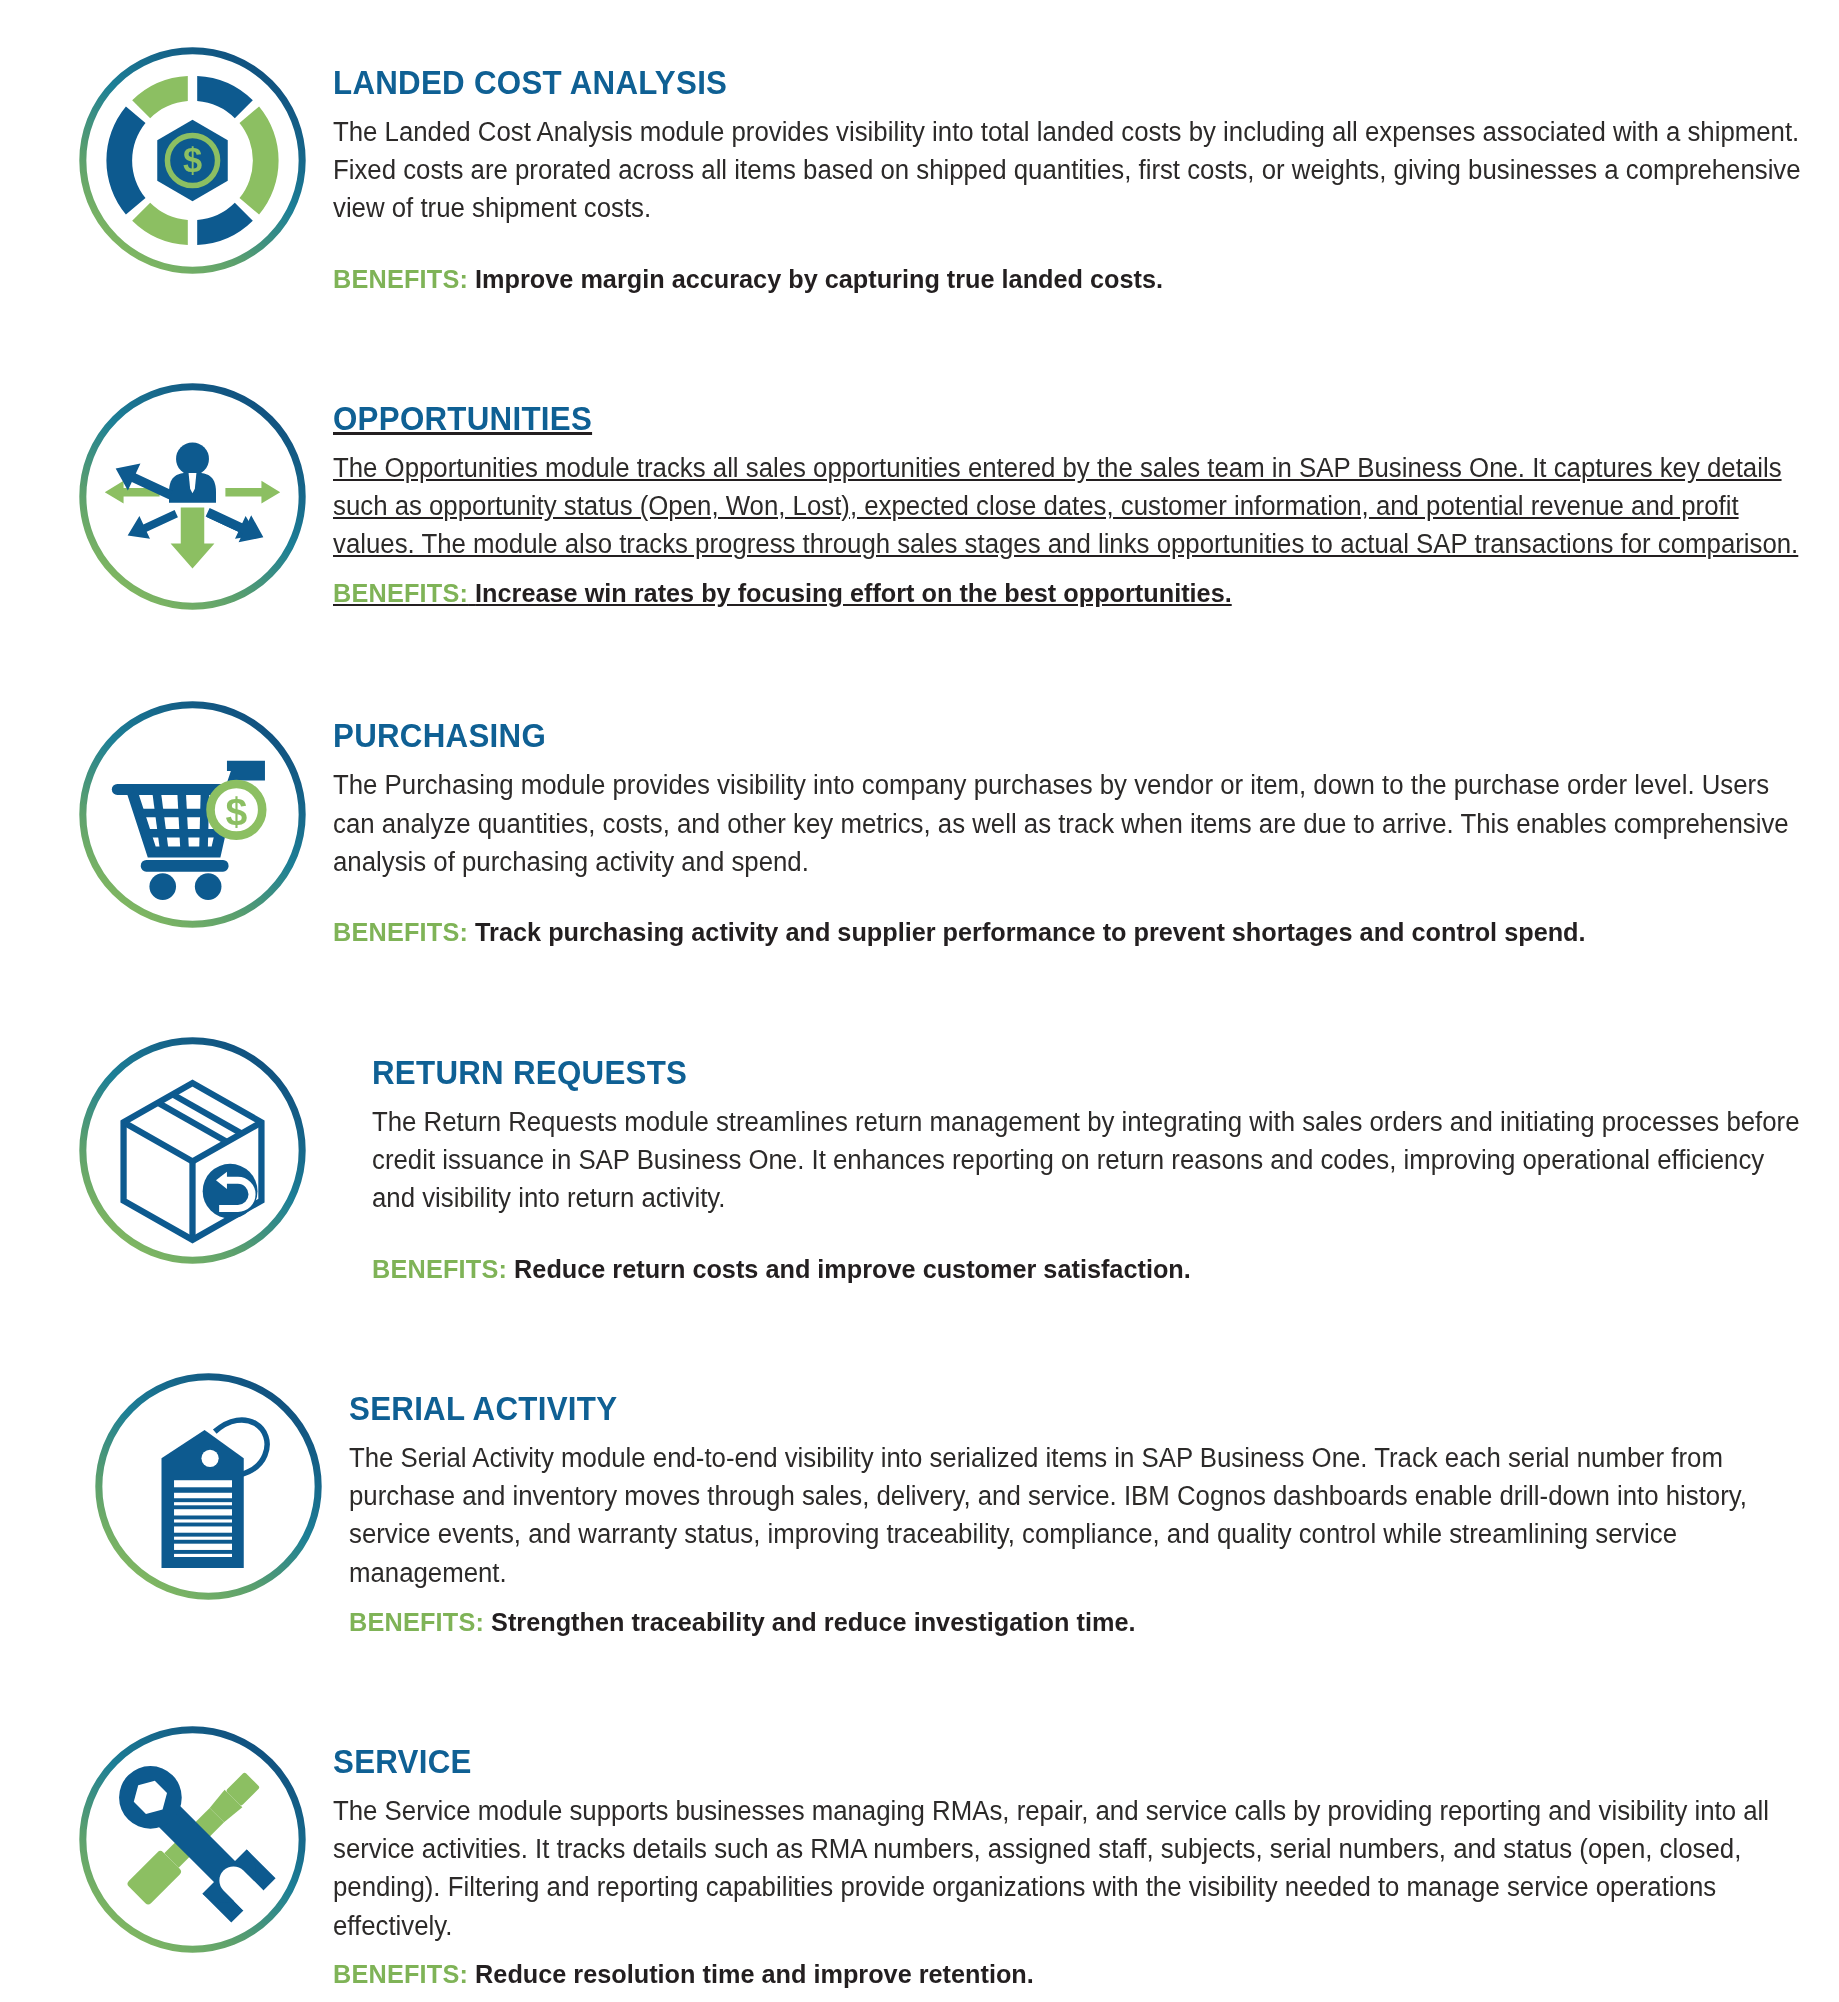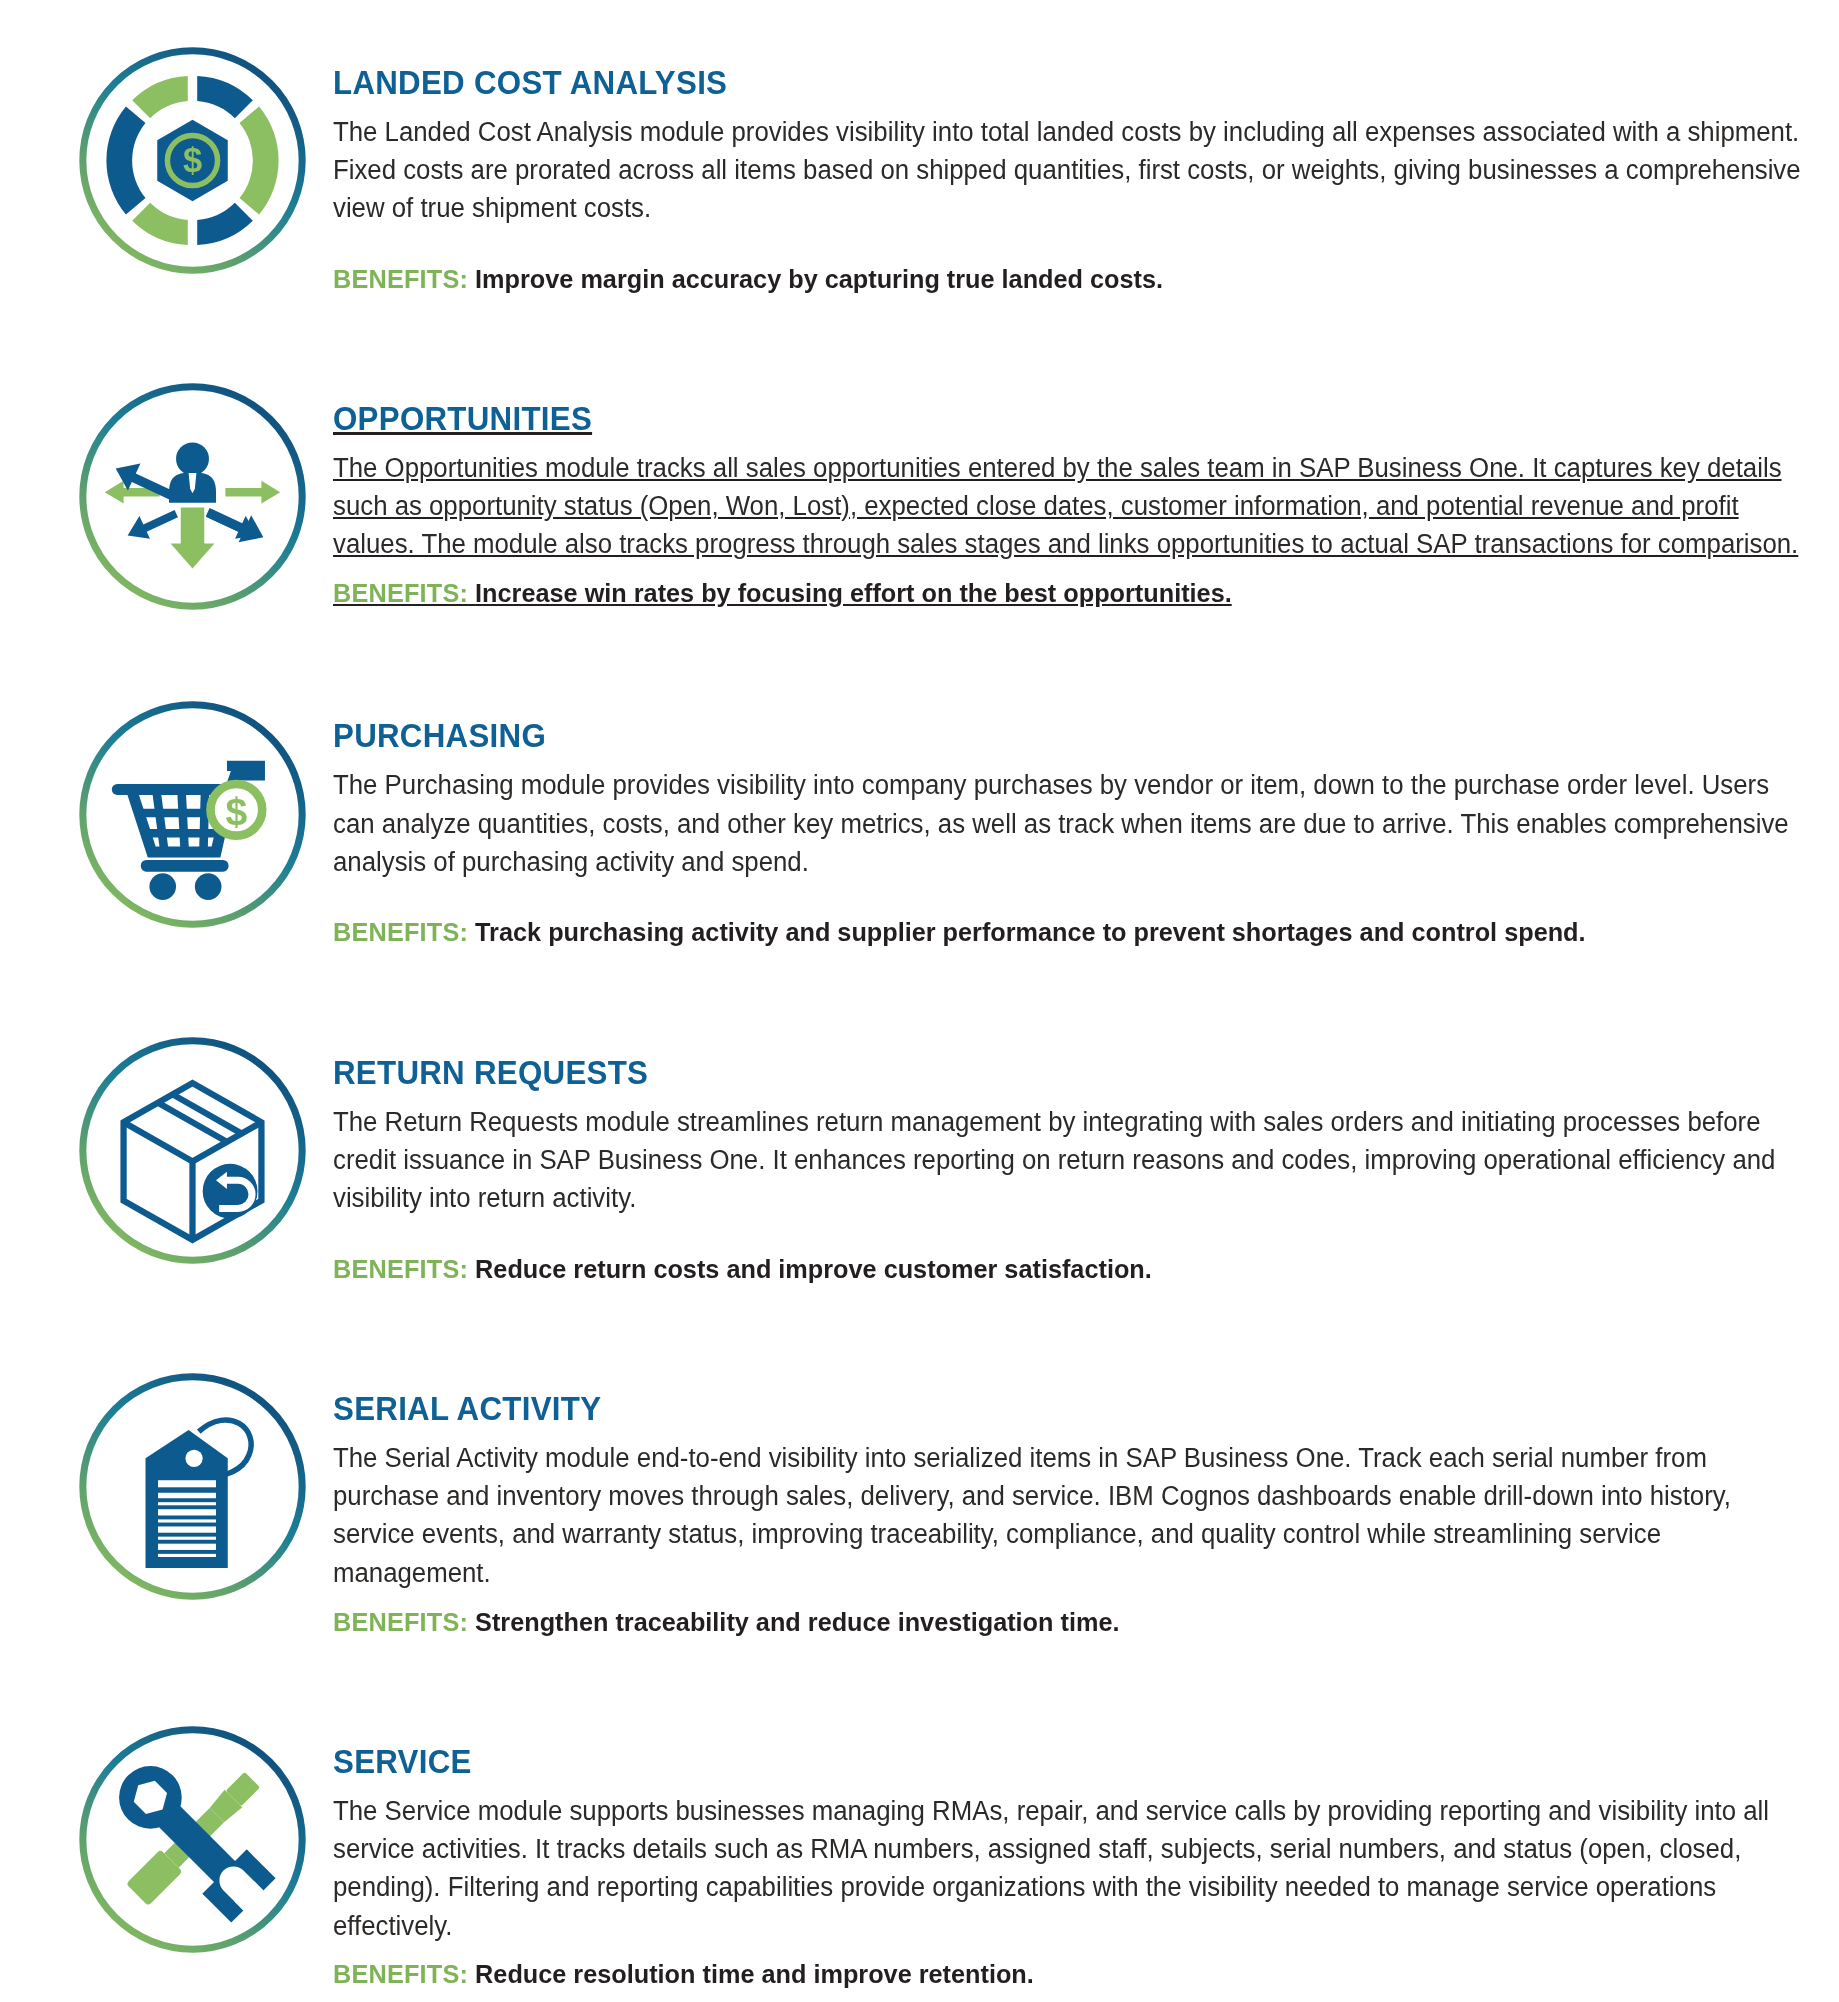--- a/index.html
+++ b/index.html
@@ -241,21 +241,21 @@
     <div class="text-col">
       <h2 class="module-title">PURCHASING</h2>
       <p class="module-desc">The Purchasing module provides visibility into company purchases by vendor or item, down to the purchase order level. Users can analyze quantities, costs, and other key metrics, as well as track when items are due to arrive. This enables comprehensive analysis of purchasing activity and spend.</p>
       <div class="benefits-line gap-lg">
         <span class="benefits-label">BENEFITS:</span>
         <span>Track purchasing activity and supplier performance to prevent shortages and control spend.</span>
       </div>
     </div>
   </div>
 
-  <div class="module" style="padding-top:78px;">
+  <div class="module" style="padding-top:78px;gap:39px;">
     <div class="icon-col">
       <div class="icon-ring">
         <svg viewBox="0 0 300 300" xmlns="http://www.w3.org/2000/svg">
           <defs>
             <linearGradient id="ringGrad4" x1="0.78" y1="0.05" x2="0.15" y2="0.95">
               <stop offset="0%" stop-color="#10507f"></stop>
               <stop offset="42%" stop-color="#1d7f96"></stop>
               <stop offset="72%" stop-color="#5a9f6e"></stop>
               <stop offset="100%" stop-color="#87bb5f"></stop>
             </linearGradient>
@@ -282,21 +282,21 @@
     <div class="text-col">
       <h2 class="module-title">RETURN REQUESTS</h2>
       <p class="module-desc">The Return Requests module streamlines return management by integrating with sales orders and initiating processes before credit issuance in SAP Business One. It enhances reporting on return reasons and codes, improving operational efficiency and visibility into return activity.</p>
       <div class="benefits-line gap-lg">
         <span class="benefits-label">BENEFITS:</span>
         <span>Reduce return costs and improve customer satisfaction.</span>
       </div>
     </div>
   </div>
 
-  <div class="module" style="padding-top:78px;">
+  <div class="module" style="padding-top:78px;margin-left:16px;">
     <div class="icon-col">
       <div class="icon-ring">
         <svg viewBox="0 0 300 300" xmlns="http://www.w3.org/2000/svg">
           <defs>
             <linearGradient id="ringGrad5" x1="0.78" y1="0.05" x2="0.15" y2="0.95">
               <stop offset="0%" stop-color="#10507f"></stop>
               <stop offset="42%" stop-color="#1d7f96"></stop>
               <stop offset="72%" stop-color="#5a9f6e"></stop>
               <stop offset="100%" stop-color="#87bb5f"></stop>
             </linearGradient>

